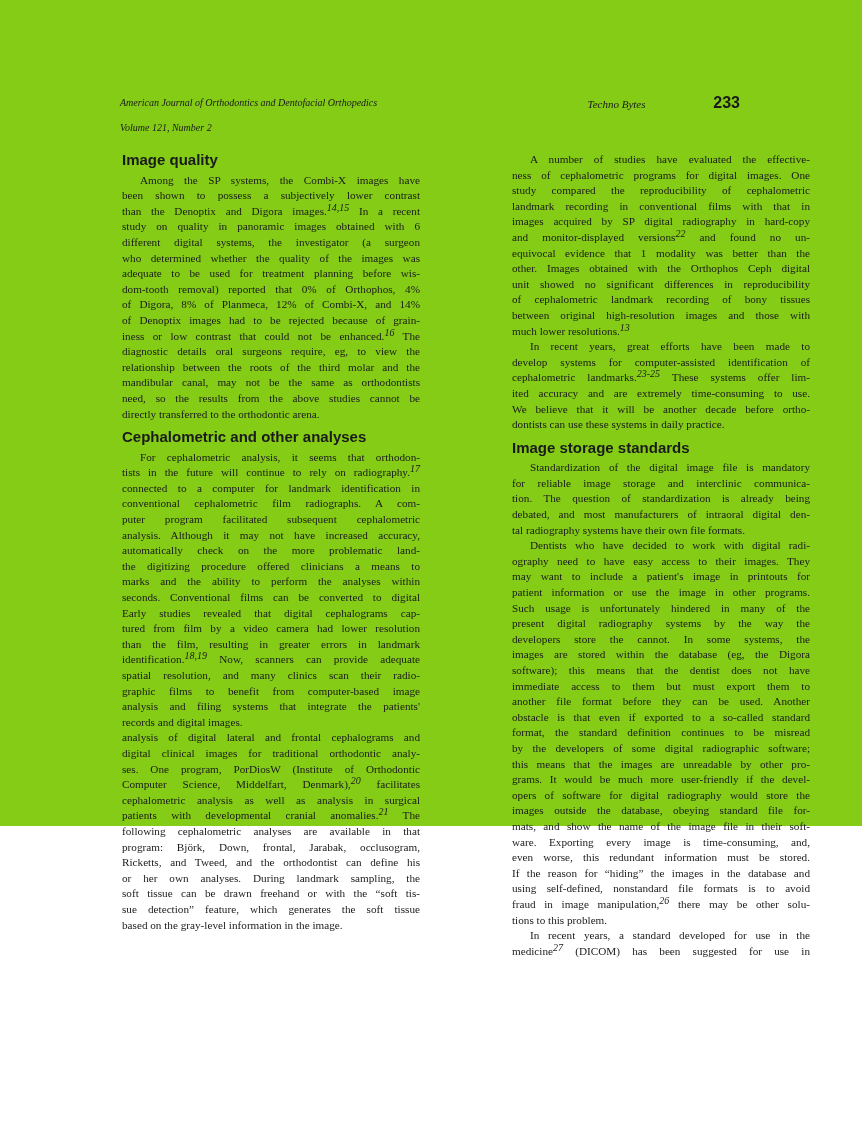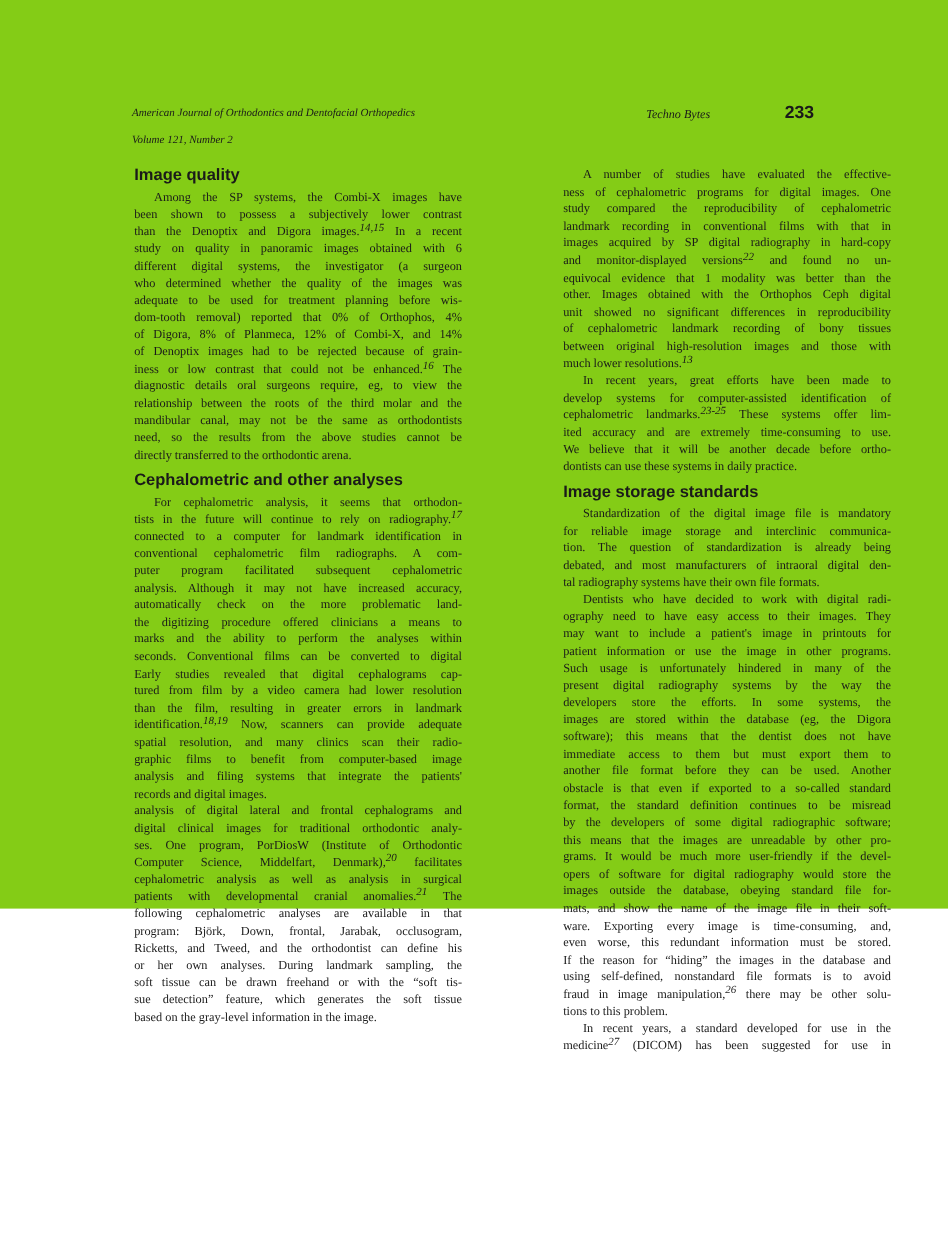--- a/index.html
+++ b/index.html
@@ -132,21 +132,21 @@
         <span class="ln">debated, and most manufacturers of intraoral digital den-</span>
         <span class="ln last">tal radiography systems have their own file formats.</span>
       </p>
       <p class="para">
         <span class="ln ind">Dentists who have decided to work with digital radi-</span>
         <span class="ln">ography need to have easy access to their images. They</span>
         <span class="ln">may want to include a patient's image in printouts for</span>
         <span class="ln">patient information or use the image in other programs.</span>
         <span class="ln">Such usage is unfortunately hindered in many of the</span>
         <span class="ln">present digital radiography systems by the way the</span>
-        <span class="ln">developers store the efforts. In some systems, the</span>
+        <span class="ln">developers store the cannot. In some systems, the</span>
         <span class="ln">images are stored within the database (eg, the Digora</span>
         <span class="ln">software); this means that the dentist does not have</span>
         <span class="ln">immediate access to them but must export them to</span>
         <span class="ln">another file format before they can be used. Another</span>
         <span class="ln">obstacle is that even if exported to a so-called standard</span>
         <span class="ln">format, the standard definition continues to be misread</span>
         <span class="ln">by the developers of some digital radiographic software;</span>
         <span class="ln">this means that the images are unreadable by other pro-</span>
         <span class="ln">grams. It would be much more user-friendly if the devel-</span>
         <span class="ln">opers of software for digital radiography would store the</span>

